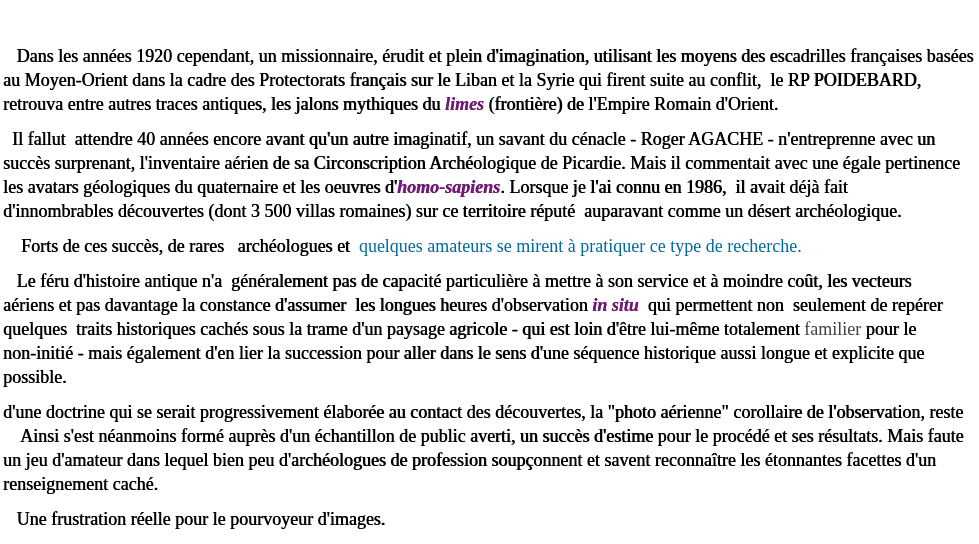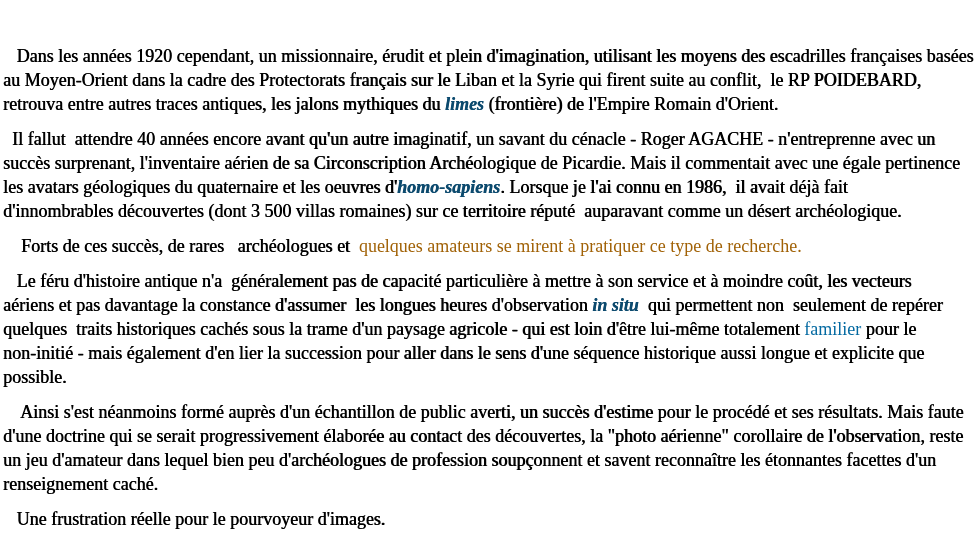--- a/index.html
+++ b/index.html
@@ -33,32 +33,32 @@
   .line {
     white-space: pre;
   }
   
   .run-heavy {
     color: #000000;
     text-shadow: 0.55px 0 0 currentColor;
   }
   
   .run-light {
-    color: #a16207;
+    color: #0369a1;
   }
   
   .run-bi {
-    color: #0c4a6e;
+    color: #701a75;
     font-weight: 700;
     font-style: italic;
     text-shadow: 0.3px 0 0 currentColor;
   }
   
   .run-gray {
-    color: #0369a1;
+    color: #404040;
   }
 </style>
 </head>
 <body>
 
 <div class="page">
     <div class="paragraph">
       <div class="line"><span class="run-heavy">   Dans les années 1920 cependant, un missionnaire, érudit et plein d'imagination, utilisant les moyens des escadrilles françaises basées</span></div>
       <div class="line"><span class="run-heavy">au Moyen-Orient dans la cadre des Protectorats français sur le Liban et la Syrie qui firent suite au conflit,  le RP POIDEBARD,</span></div>
       <div class="line"><span class="run-heavy">retrouva entre autres traces antiques, les jalons mythiques du </span><span class="run-bi">limes</span><span class="run-heavy"> (frontière) de l'Empire Romain d'Orient.</span></div>
@@ -75,21 +75,21 @@
     <div class="paragraph">
     </div>
     <div class="paragraph">
       <div class="line"><span class="run-heavy">   Le féru d'histoire antique n'a  généralement pas de capacité particulière à mettre à son service et à moindre coût, les vecteurs</span></div>
       <div class="line"><span class="run-heavy">aériens et pas davantage la constance d'assumer  les longues heures d'observation </span><span class="run-bi">in situ</span><span class="run-heavy">  qui permettent non  seulement de repérer</span></div>
       <div class="line"><span class="run-heavy">quelques  traits historiques cachés sous la trame d'un paysage agricole - qui est loin d'être lui-même totalement </span><span class="run-gray">familier</span><span class="run-heavy"> pour le</span></div>
       <div class="line"><span class="run-heavy">non-initié - mais également d'en lier la succession pour aller dans le sens d'une séquence historique aussi longue et explicite que</span></div>
       <div class="line"><span class="run-heavy">possible.</span></div>
     </div>
     <div class="paragraph">
+      <div class="line"><span class="run-heavy">d'une doctrine qui se serait progressivement élaborée au contact des découvertes, la "photo aérienne" corollaire de l'observation, reste</span></div>
       <div class="line"><span class="run-heavy">    Ainsi s'est néanmoins formé auprès d'un échantillon de public averti, un succès d'estime pour le procédé et ses résultats. Mais faute</span></div>
-      <div class="line"><span class="run-heavy">d'une doctrine qui se serait progressivement élaborée au contact des découvertes, la "photo aérienne" corollaire de l'observation, reste</span></div>
       <div class="line"><span class="run-heavy">un jeu d'amateur dans lequel bien peu d'archéologues de profession soupçonnent et savent reconnaître les étonnantes facettes d'un</span></div>
       <div class="line"><span class="run-heavy">renseignement caché.</span></div>
     </div>
     <div class="paragraph">
       <div class="line"><span class="run-heavy">   Une frustration réelle pour le pourvoyeur d'images.</span></div>
     </div>
   </div>
 
 </body></html>

